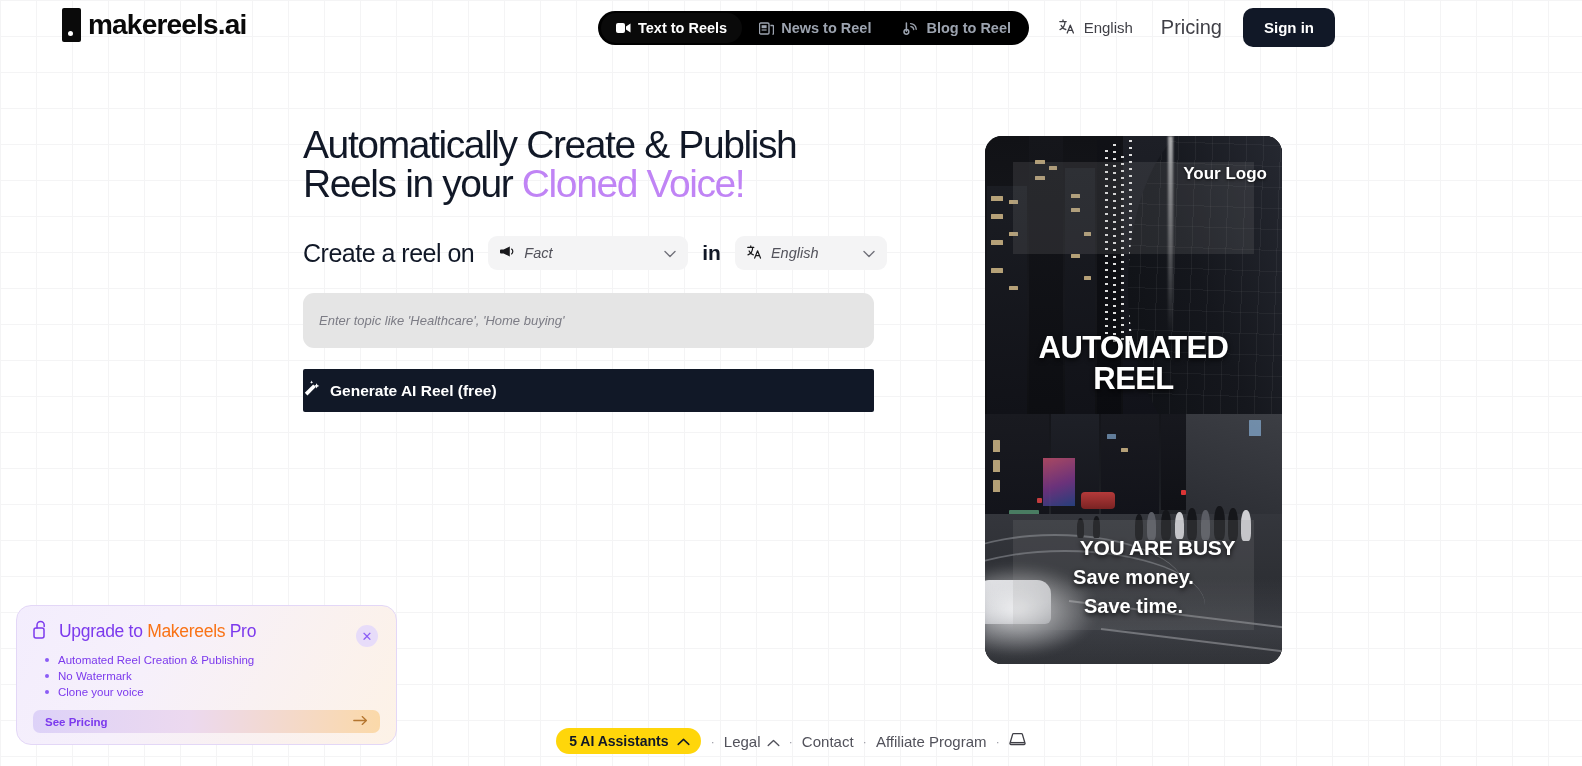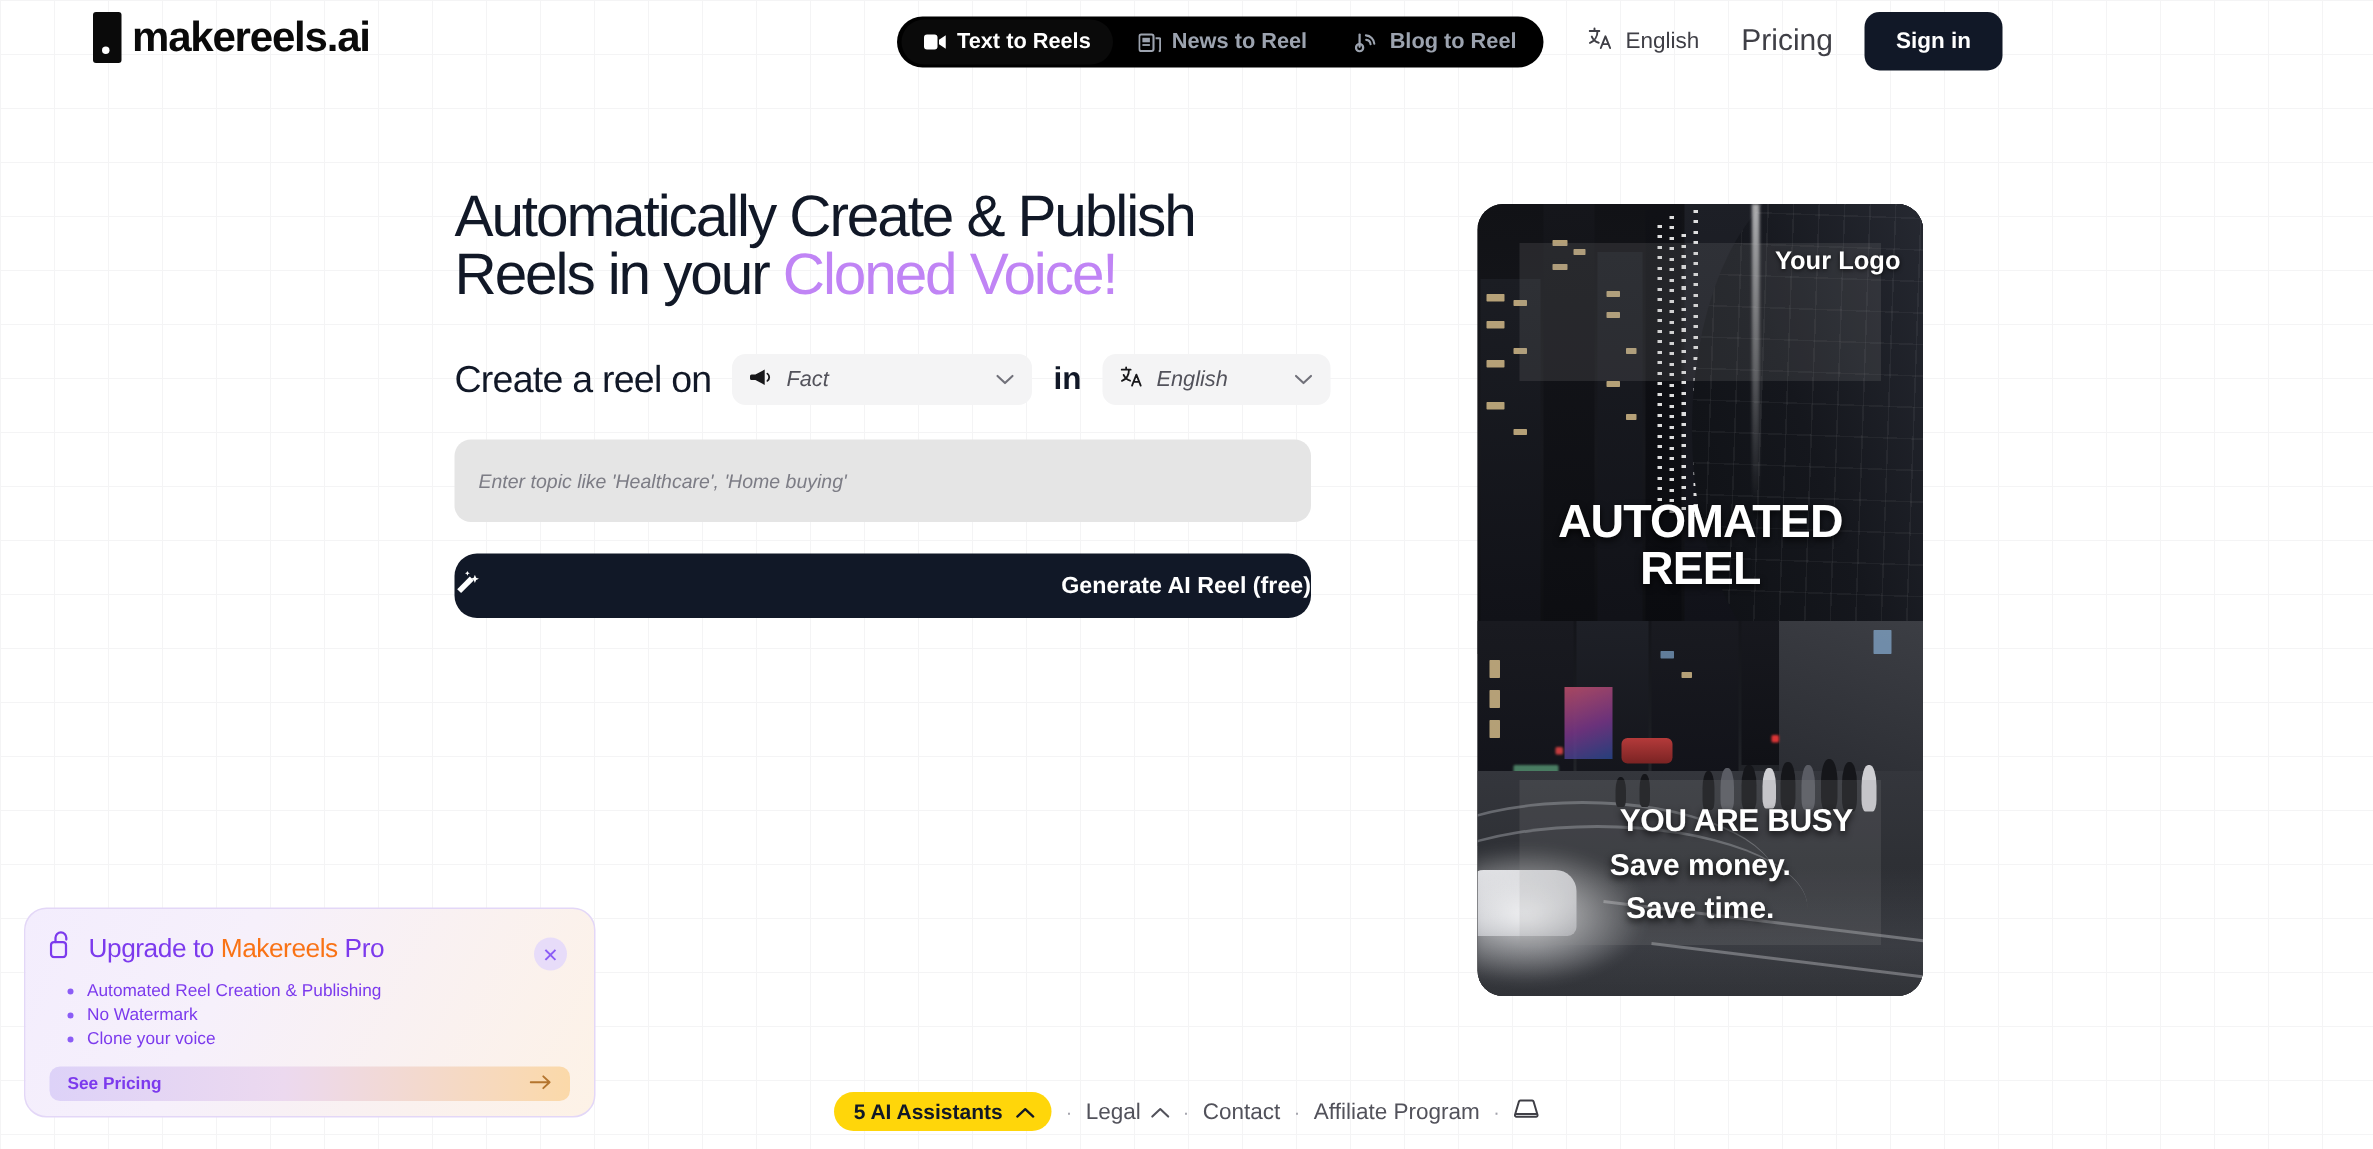--- a/index.html
+++ b/index.html
@@ -197,28 +197,28 @@
   }
   .topic-input::placeholder { color: #7c7c85; }
 
   .gen-btn {
     margin-top: 21px;
     width: 571px;
     height: 43px;
     background: #111827;
     color: #ffffff;
     border: none;
-    border-radius: 15px;
+    border-radius: 2px;
     font-size: 15.5px;
     font-weight: bold;
     font-family: inherit;
     cursor: pointer;
     display: flex;
     align-items: center;
-    justify-content: space-between;
+    justify-content: flex-start;
     gap: 10px;
   }
 
   
   .video-card {
     position: absolute;
     left: 985px;
     top: 136px;
     width: 297px;
     height: 528px;

